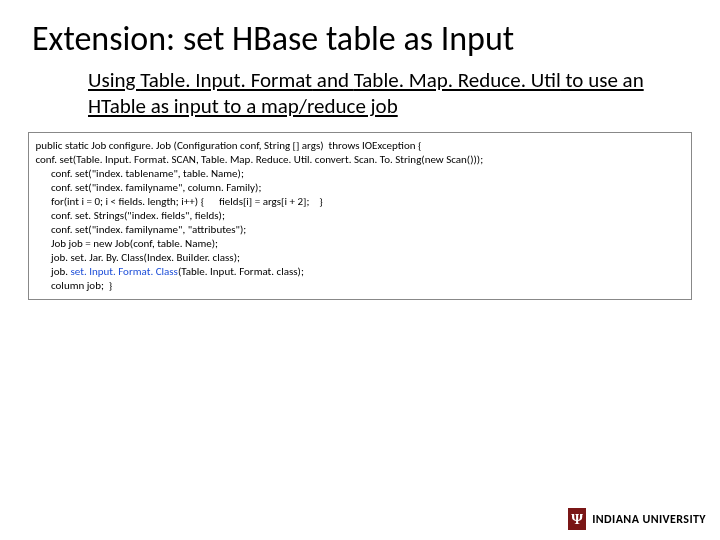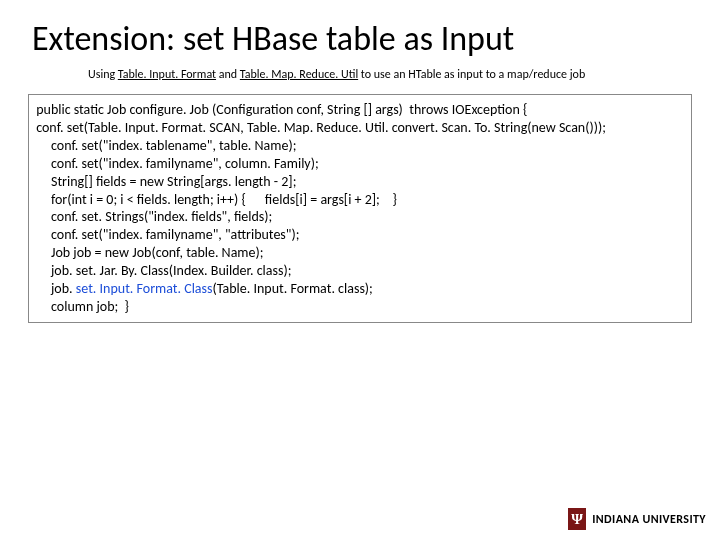--- a/index.html
+++ b/index.html
@@ -1,21 +1,21 @@
 <!DOCTYPE html>
 <html><head>
 <meta charset="utf-8">
 <style>
   * { margin: 0; padding: 0; box-sizing: border-box; }
   html, body { width: 720px; height: 540px; background: #fff; font-family: Calibri, Arial, sans-serif; color: #000; }
   .slide { width: 720px; height: 540px; position: relative; padding: 18px 28px 12px 28px; }
   .title { font-size: 34px; font-weight: 400; letter-spacing: 0; margin-bottom: 8px; margin-left: 4px; }
-  .subtitle { font-size: 12px; line-height: 1.25; margin-left: 60px; margin-right: 40px; margin-bottom: 12px; }
+  .subtitle { font-size: 21px; line-height: 1.25; margin-left: 60px; margin-right: 40px; margin-bottom: 12px; text-decoration: underline; }
   .subtitle .u { text-decoration: underline; }
-  .codebox { border: 1px solid #888; padding: 6px 6px 6px 4px; font-size: 14px; line-height: 1.28; }
+  .codebox { border: 1px solid #888; padding: 6px 6px 6px 4px; font-size: 11px; line-height: 1.28; }
   .codebox .line { white-space: pre; }
   .ind1 { padding-left: 18px; }
   .red { color: #1d4ed8; }
   .logo { position: absolute; right: 14px; bottom: 10px; display: flex; align-items: center; gap: 6px; }
   .iu-block { width: 18px; height: 22px; background: #7a1616; display: flex; align-items: center; justify-content: center; }
   .iu-psi { color: #fff; font-weight: 700; font-size: 15px; font-family: Georgia, serif; }
   .iu-text { font-size: 12px; letter-spacing: 0.4px; color: #000; font-weight: 600; }
 </style>
 </head>
 <body>
@@ -26,21 +26,20 @@
 
   <div class="subtitle">
     <span>Using </span><span class="u">Table. Input. Format</span><span> and </span><span class="u">Table. Map. Reduce. Util</span><span> to use an HTable as input  to a map/reduce job</span>
   </div>
 
   <div class="codebox">
     <div class="line"> public static Job configure. Job (Configuration conf, String [] args)  throws IOException {</div>
     <div class="line"> conf. set(Table. Input. Format. SCAN, Table. Map. Reduce. Util. convert. Scan. To. String(new Scan()));</div>
     <div class="line ind1">conf. set("index. tablename", table. Name);</div>
     <div class="line ind1">conf. set("index. familyname", column. Family);</div>
-    <div class="line ind1">String[] fields = new String[args. length - 2];</div>
     <div class="line ind1">for(int i = 0; i &lt; fields. length; i++) {      fields[i] = args[i + 2];    }</div>
     <div class="line ind1">conf. set. Strings("index. fields", fields);</div>
     <div class="line ind1">conf. set("index. familyname", "attributes");</div>
     <div class="line ind1">Job job = new Job(conf, table. Name);</div>
     <div class="line ind1">job. set. Jar. By. Class(Index. Builder. class);</div>
     <div class="line ind1"><span>job. </span><span class="red">set. Input. Format. Class</span><span>(Table. Input. Format. class);</span></div>
     <div class="line ind1">column job;  }</div>
   </div>
 
   <div class="logo">

